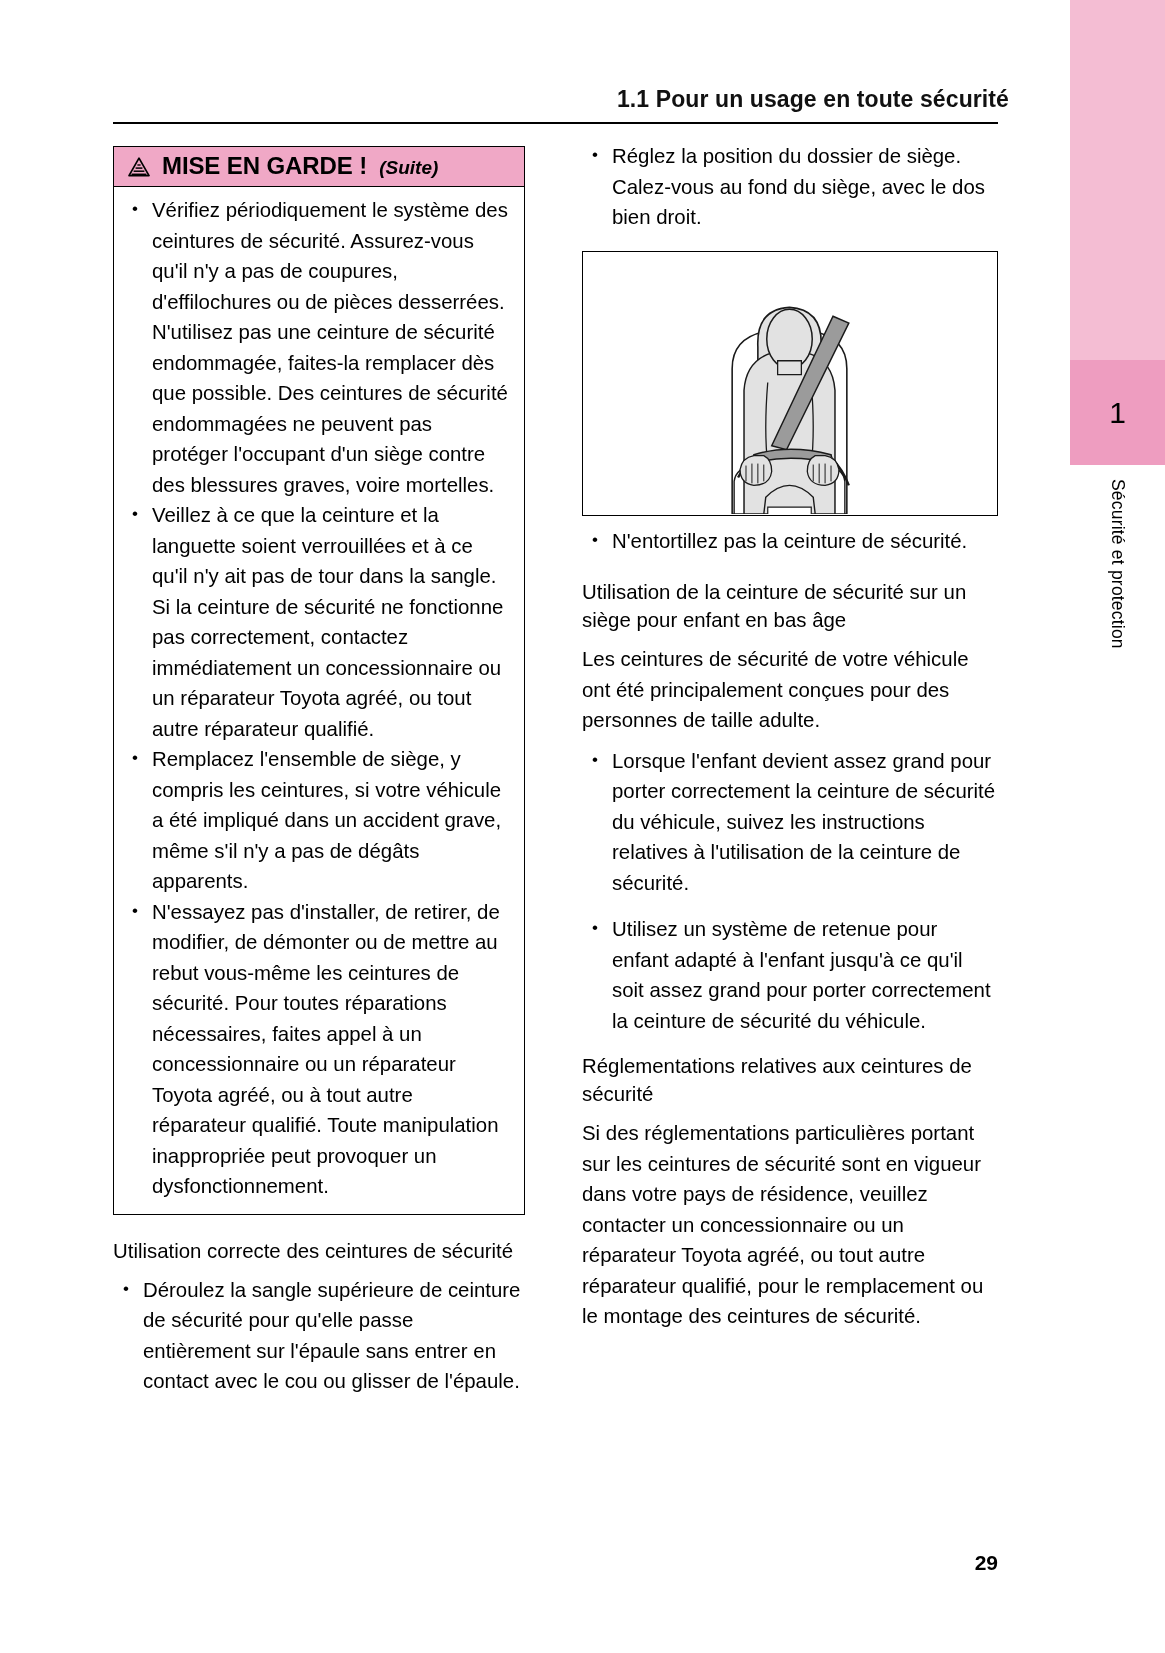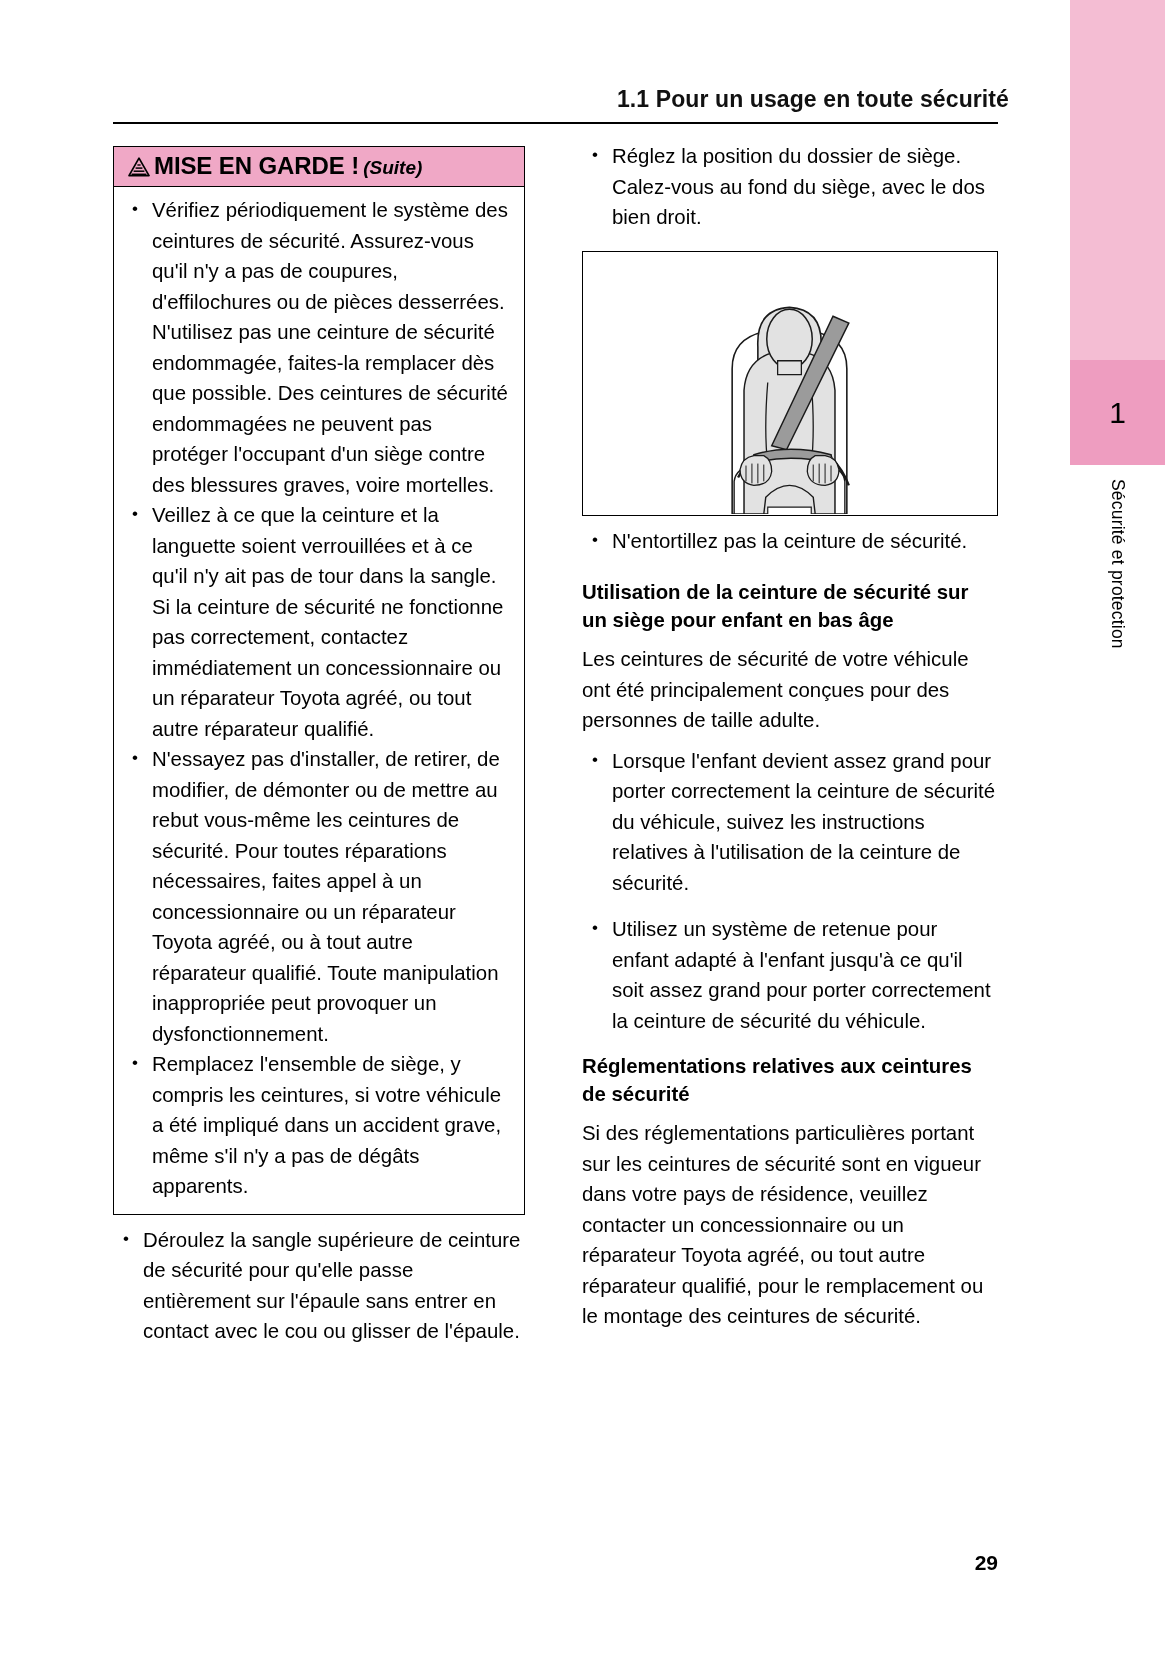--- a/index.html
+++ b/index.html
@@ -112,21 +112,21 @@
   .warn-box {
     border: 1.6px solid #000;
     background: #fff;
   }
   .warn-head {
     background: #f0a8c6;
     border-bottom: 1.6px solid #000;
     padding: 5px 10px 6px 14px;
     display: flex;
     align-items: baseline;
-    gap: 4px;
+    gap: 12px;
   }
   .warn-icon {
     position: relative;
     top: 3px;
     display: inline-block;
     width: 22px;
     height: 20px;
     flex: 0 0 auto;
   }
   .warn-title {
@@ -155,21 +155,21 @@
     content: "\2022";
     position: absolute;
     left: 10px;
     top: -1px;
     font-size: 17px;
   }
 
   
   h3.sec-head {
     font-size: 20.4px;
-    font-weight: bold;
+    font-weight: normal;
     line-height: 28px;
     margin: 22px 0 10px 0;
   }
   p.para {
     font-size: 20.4px;
     line-height: 30.5px;
     margin: 0 0 4px 0;
   }
   ul.body-bullets {
     list-style: none;
@@ -244,26 +244,27 @@
             <path d="M9.4 8 H12.6" stroke="#000" stroke-width="1.4"></path>
           </svg>
         </span>
         <span class="warn-title">MISE EN GARDE !</span>
         <span class="warn-suite">(Suite)</span>
       </div>
       <div class="warn-body">
         <ul class="bullets">
           <li>Vérifiez périodiquement le système des ceintures de sécurité. Assurez-vous qu'il n'y a pas de coupures, d'effilochures ou de pièces desserrées. N'utilisez pas une ceinture de sécurité endommagée, faites-la remplacer dès que possible. Des ceintures de sécurité endommagées ne peuvent pas protéger l'occupant d'un siège contre des blessures graves, voire mortelles.</li>
           <li>Veillez à ce que la ceinture et la languette soient verrouillées et à ce qu'il n'y ait pas de tour dans la sangle. Si la ceinture de sécurité ne fonctionne pas correctement, contactez immédiatement un concessionnaire ou un réparateur Toyota agréé, ou tout autre réparateur qualifié.</li>
+          <li>Remplacez l'ensemble de siège, y compris les ceintures, si votre véhicule a été impliqué dans un accident grave, même s'il n'y a pas de dégâts apparents.</li>
           <li>N'essayez pas d'installer, de retirer, de modifier, de démonter ou de mettre au rebut vous-même les ceintures de sécurité. Pour toutes réparations nécessaires, faites appel à un concessionnaire ou un réparateur Toyota agréé, ou à tout autre réparateur qualifié. Toute manipulation inappropriée peut provoquer un dysfonctionnement.</li>
-          <li>Remplacez l'ensemble de siège, y compris les ceintures, si votre véhicule a été impliqué dans un accident grave, même s'il n'y a pas de dégâts apparents.</li>
         </ul>
       </div>
     </div>
 
+    <h3 class="sec-head">Utilisation correcte des ceintures de sécurité</h3>
 
     <ul class="body-bullets">
       <li>Déroulez la sangle supérieure de ceinture de sécurité pour qu'elle passe entièrement sur l'épaule sans entrer en contact avec le cou ou glisser de l'épaule.</li>
     </ul>
   </div>
 
   <div class="col-right">
 
     <ul class="body-bullets tight" style="margin-top:0">
       <li>Réglez la position du dossier de siège. Calez-vous au fond du siège, avec le dos bien droit.</li>

